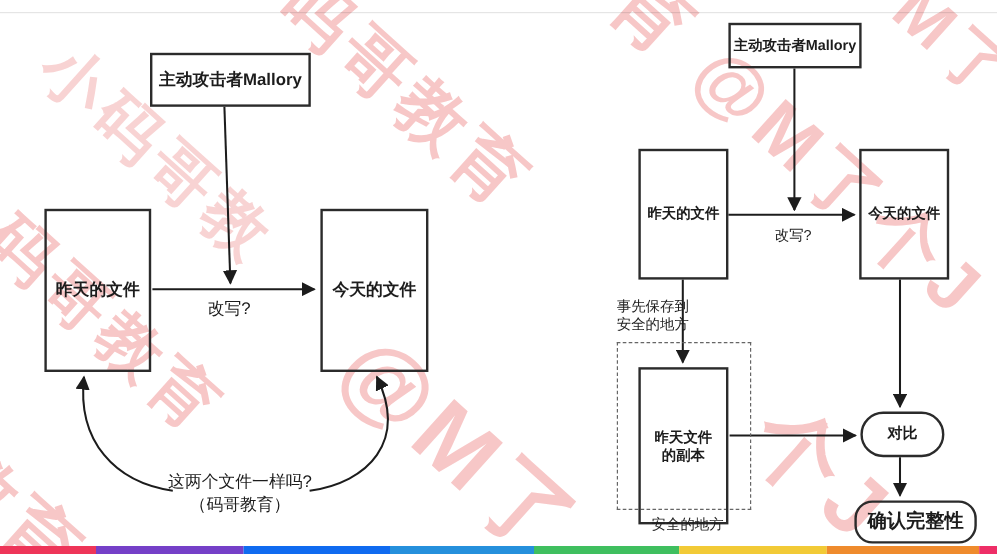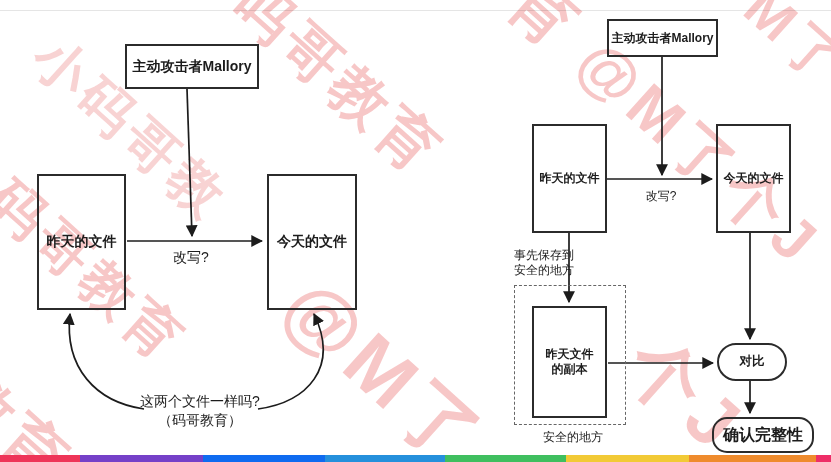--- a/index.html
+++ b/index.html
@@ -100,21 +100,21 @@
 
   <div class="label rfont" style="left:636px;top:189px;width:50px;">改写?</div>
 
   <div class="label label-left rfont" style="left:509px;top:248px;width:70px;line-height:15px;text-align:center;">
     <div>事先保存到</div>
     <div>安全的地方</div>
   </div>
 
   <div class="dashedbox" style="left:514px;top:285px;width:112px;height:140px;"></div>
 
-  <div class="node rfont" style="left:532px;top:306px;width:75px;height:112px;">
+  <div class="node rfont" style="left:532px;top:306px;width:75px;height:131px;">
     <div>
       <div>昨天文件</div>
       <div>的副本</div>
     </div>
   </div>
 
   <div class="label rfont" style="left:533px;top:430px;width:80px;">安全的地方</div>
 
   <div class="node rfont stadium" style="left:717px;top:343px;width:70px;height:38px;font-size:12.5px;text-align:right;">对比</div>
 

